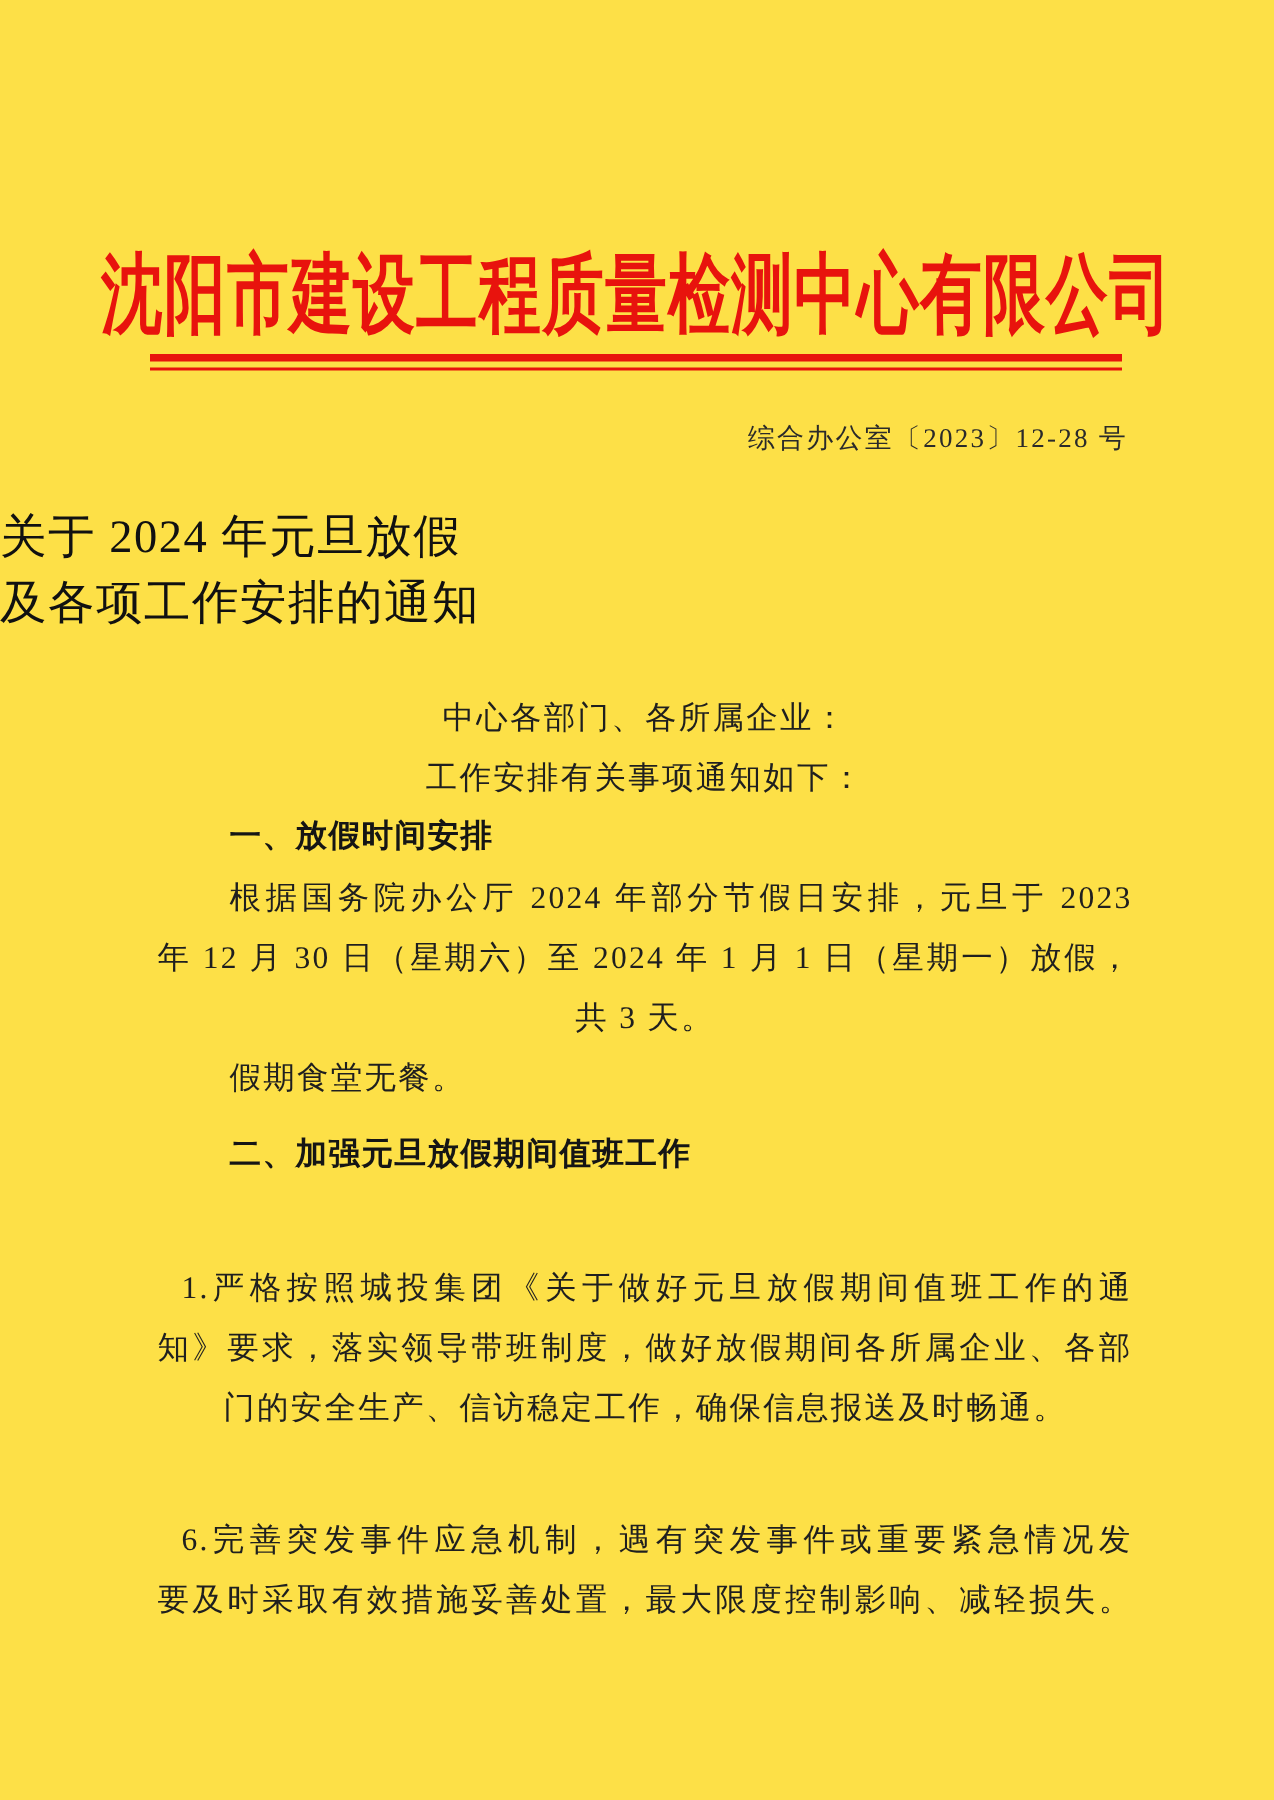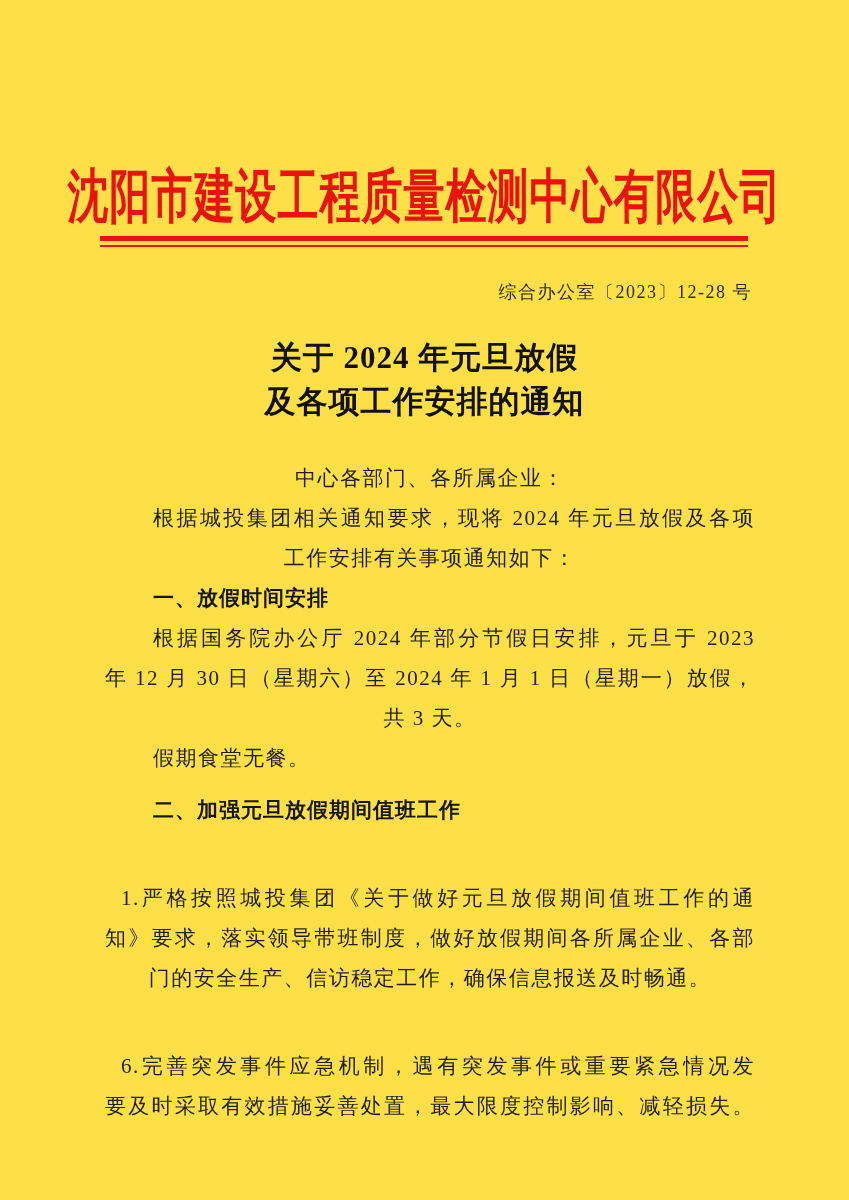--- a/index.html
+++ b/index.html
@@ -54,23 +54,22 @@
     font-size: 18px;
     letter-spacing: 1.5px;
     color: #2a2a2a;
   }
 
   .notice-title {
     position: absolute;
     top: 336px;
     left: 0;
     width: 100%;
-    text-align: center;
     font-size: 31px;
-    font-weight: 700;
+    font-weight: 400;
     line-height: 44px;
     letter-spacing: 1px;
     color: #111111;
   }
 
   .doc-body {
     position: absolute;
     top: 458px;
     left: 105px;
     width: 650px;
@@ -115,21 +114,20 @@
 
   <div class="doc-number">综合办公室〔2023〕12-28 号</div>
 
   <div class="notice-title">
     <div>关于 2024 年元旦放假</div>
     <div>及各项工作安排的通知</div>
   </div>
 
   <div class="doc-body">
       <div class="line indent-0">中心各部门、各所属企业：</div>
-      <div class="line indent-2 fill">根据城投集团相关通知要求，现将 2024 年元旦放假及各项</div>
       <div class="line indent-0">工作安排有关事项通知如下：</div>
       <div class="line indent-2 heading">一、放假时间安排</div>
       <div class="line indent-2 fill">根据国务院办公厅 2024 年部分节假日安排，元旦于 2023</div>
       <div class="line indent-0 fill">年 12 月 30 日（星期六）至 2024 年 1 月 1 日（星期一）放假，</div>
       <div class="line indent-0">共 3 天。</div>
       <div class="line indent-2">假期食堂无餐。</div>
       <div class="line indent-2 heading space-before">二、加强元旦放假期间值班工作</div>
       <div class="line indent-1 fill">1.严格按照城投集团《关于做好元旦放假期间值班工作的通</div>
       <div class="line indent-0 fill">知》要求，落实领导带班制度，做好放假期间各所属企业、各部</div>
       <div class="line indent-0">门的安全生产、信访稳定工作，确保信息报送及时畅通。</div>

